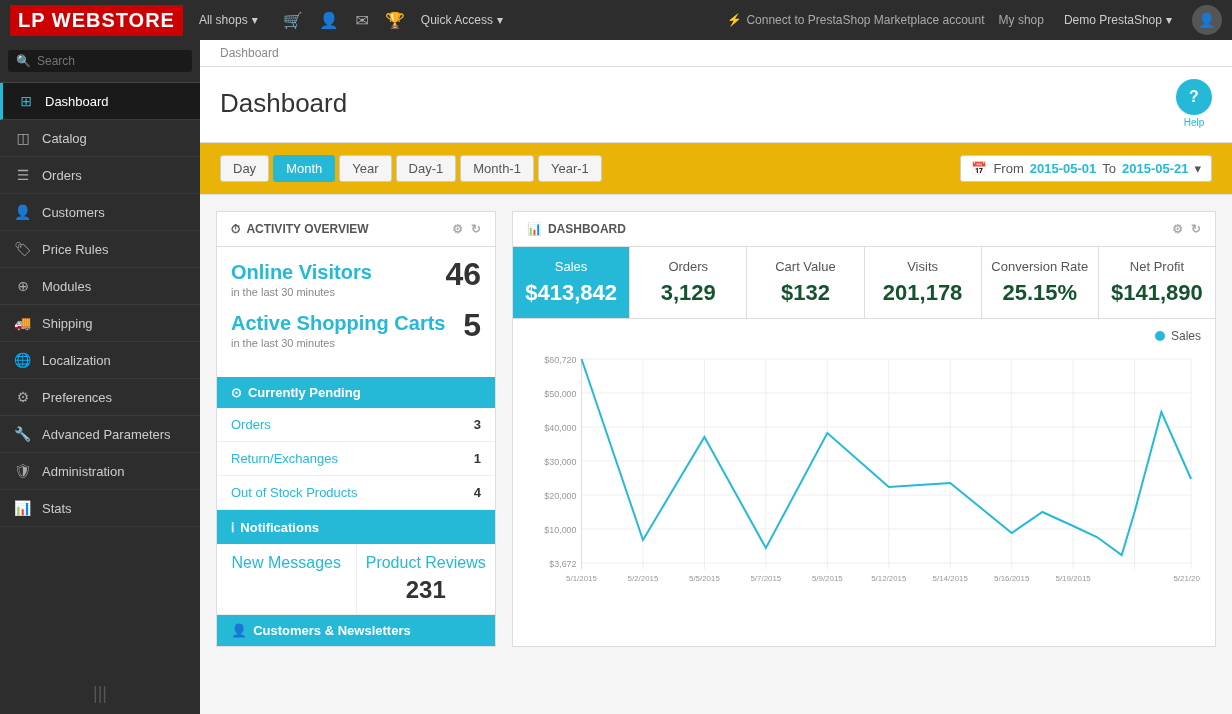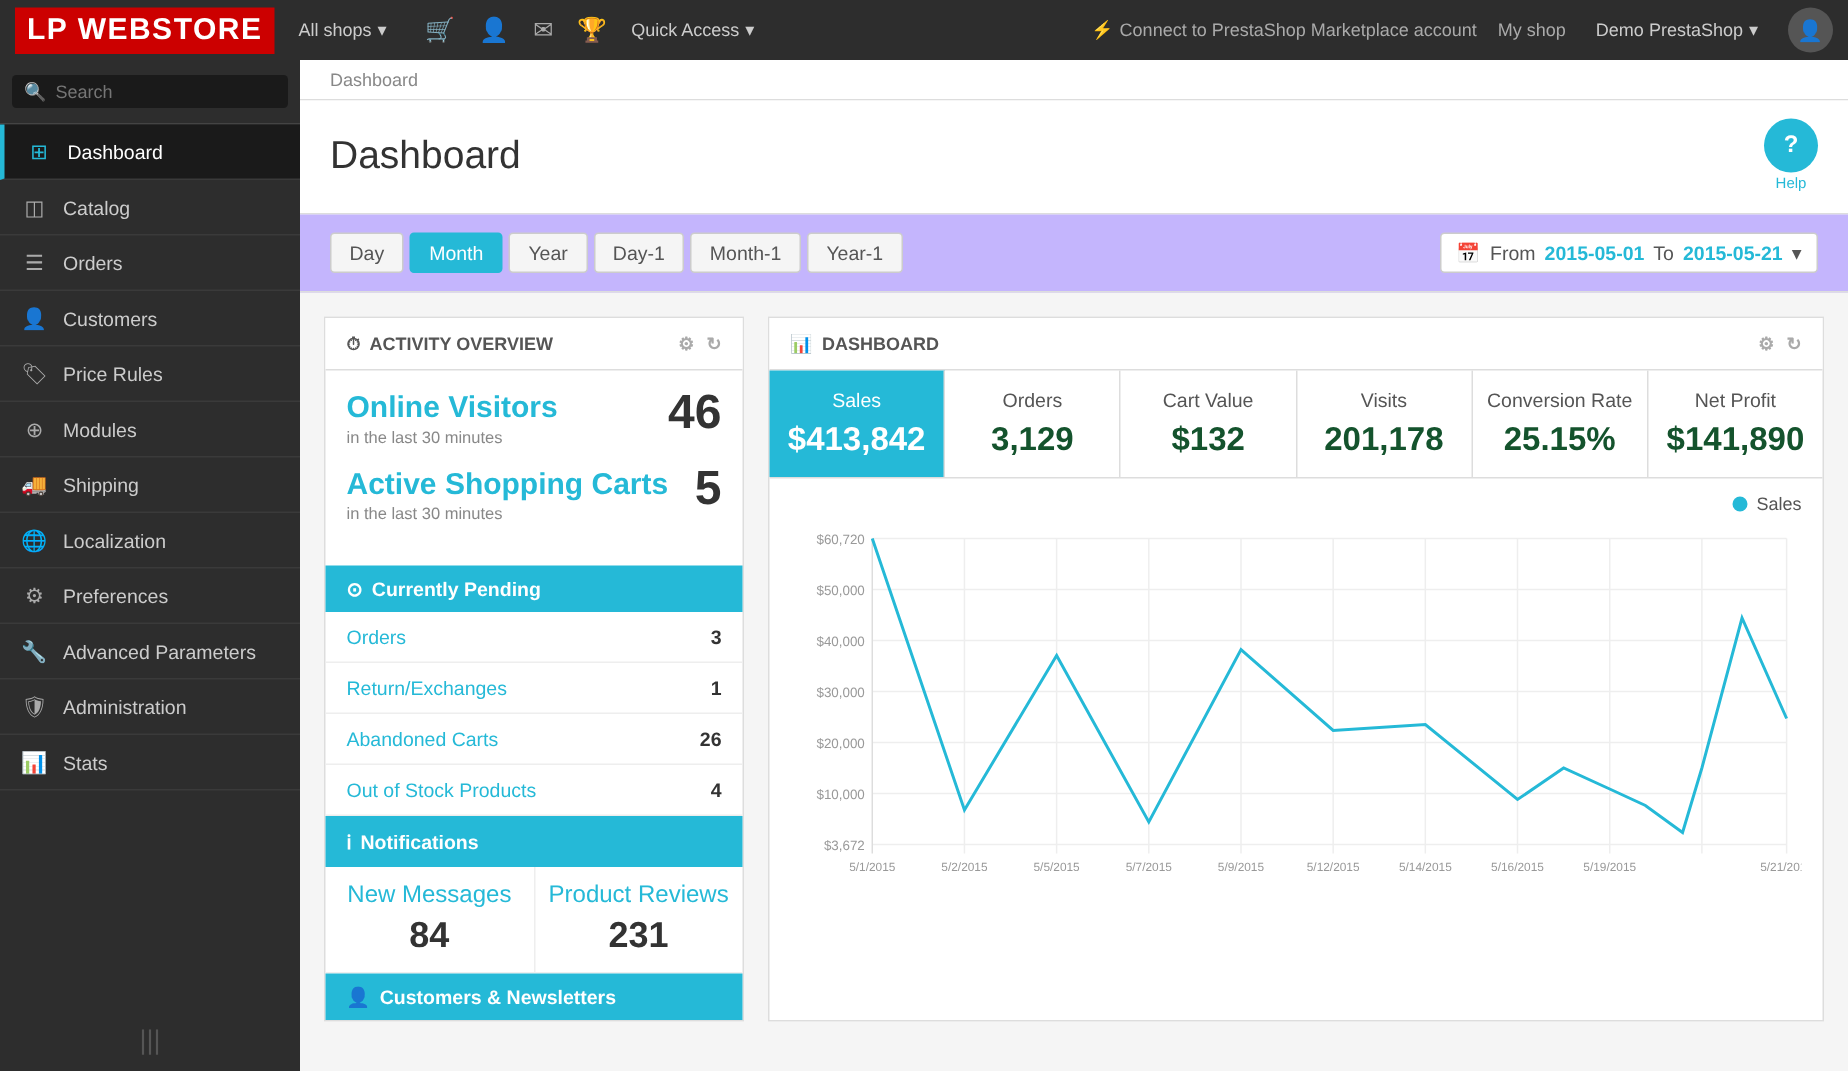--- a/index.html
+++ b/index.html
@@ -122,21 +122,21 @@
       display: flex;
       flex-direction: column;
       align-items: center;
       justify-content: center;
       font-weight: bold;
     }
     .help-label { font-size: 10px; color: #25b9d7; text-align: center; margin-top: 2px; }
 
     
     .date-filter-bar {
-      background: #c4b5fd;
+      background: #eab308;
       padding: 12px 20px;
       display: flex;
       align-items: center;
       justify-content: space-between;
       border-bottom: 1px solid #ddd;
       margin-bottom: 16px;
     }
     .date-buttons { display: flex; gap: 4px; }
     .date-btn {
       padding: 5px 12px;
@@ -462,37 +462,32 @@
         <div class="pending-list">
           <div class="pending-item">
             <a>Orders</a>
             <span>3</span>
           </div>
           <div class="pending-item">
             <a>Return/Exchanges</a>
             <span>1</span>
           </div>
           <div class="pending-item">
-            <a>Abandoned Carts</a>
-            <span>26</span>
-          </div>
-          <div class="pending-item">
             <a>Out of Stock Products</a>
             <span>4</span>
           </div>
         </div>
 
         <div class="notifications-bar">
           <span>ℹ</span>
           <span>Notifications</span>
         </div>
         <div class="notifications-grid">
           <div class="notif-cell">
             <a class="notif-link">New Messages</a>
-            <strong class="notif-number">84</strong>
           </div>
           <div class="notif-cell">
             <a class="notif-link">Product Reviews</a>
             <strong class="notif-number">231</strong>
           </div>
         </div>
 
         <div class="customers-bar">
           <span>👤</span>
           <span>Customers &amp; Newsletters</span>

